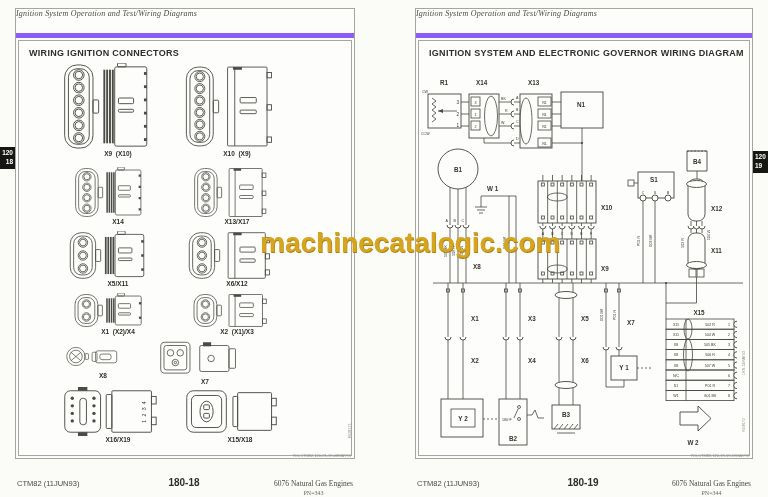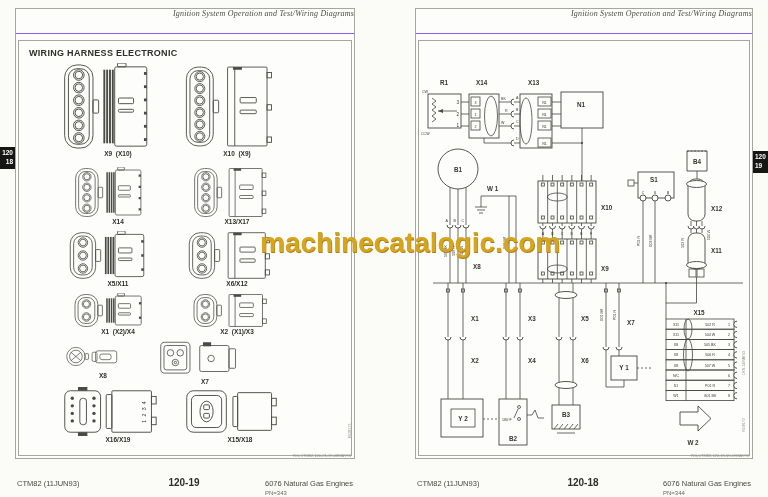--- a/index.html
+++ b/index.html
@@ -1,30 +1,30 @@
 <!DOCTYPE html>
 <html><head>
 <meta charset="utf-8">
 <style>
   html,body{margin:0;padding:0;background:#f2f2ee;}
   #canvas{position:relative;width:768px;height:497px;background:#fbfbf8;overflow:hidden;
           font-family:"Liberation Sans",sans-serif;color:#3b3b36;}
   .page{position:absolute;top:8px;height:449px;background:#fdfdfb;border:1px solid #a3a79d;}
   #page-left{left:15px;width:338px;}
   #page-right{left:415px;width:336px;}
-  .page-header{height:24px;line-height:24px;border-bottom:1px solid #8b5cf6;text-align:right;
+  .page-header{height:24px;line-height:24px;border-bottom:5px solid #8b5cf6;text-align:left;
                font:italic 8px "Liberation Serif",serif;color:#4a4a44;letter-spacing:.2px;}
   .content-box{position:absolute;top:31px;left:2px;right:2px;bottom:2px;border:1px solid #a3a79d;}
   .content-title{font-weight:bold;font-size:9px;letter-spacing:.3px;color:#2e2e2a;
                  padding:7px 0 0 10px;}
   .footer{position:absolute;top:476px;height:32px;font-size:7.5px;color:#4a4a44;}
   #footer-left{left:15px;width:338px;} #footer-right{left:415px;width:336px;}
   .f-left{position:absolute;left:2px;top:3px;}
   .f-page{position:absolute;left:0;right:0;top:1px;text-align:center;font-weight:bold;font-size:10px;color:#2e2e2a;}
-  .f-right{position:absolute;right:0;top:3px;text-align:left;line-height:1.25;}
+  .f-right{position:absolute;right:0;top:3px;text-align:center;line-height:1.25;font-family:Liberation Serif, serif;}
   .f-pn{font-size:6px;color:#6a6a62;}
   .ref-code{position:absolute;top:453px;text-align:right;font-size:4px;color:#8d8d84;}
   #ref-left{left:15px;width:336px;} #ref-right{left:415px;width:334px;}
   .fig-id{position:absolute;font-size:4px;color:#8d8d84;transform:rotate(-90deg);}
   #fig-left{left:342px;top:428px;}
   .tab{position:absolute;background:#161614;color:#fff;font-weight:bold;font-size:6.5px;line-height:1.35;padding:2px 2px;}
   #tab-left{left:0;top:147px;width:11px;text-align:right;}
   #tab-right{left:753px;top:151px;width:13px;text-align:left;}
   #watermark{position:absolute;left:260px;top:227px;font-weight:bold;font-size:28px;
              color:#d7a41e;text-shadow:.6px .6px 0 #a87f14;z-index:40;letter-spacing:0;}
@@ -58,21 +58,21 @@
     <div>18</div>
   </div>
   <div class="tab" id="tab-right">
     <div>120</div>
     <div>19</div>
   </div>
 
   <div class="page" id="page-left">
     <div class="page-header">Ignition System Operation and Test/Wiring Diagrams</div>
     <div class="content-box">
-      <div class="content-title">WIRING HARNESS ELECTRONIC</div>
+      <div class="content-title">WIRING IGNITION CONNECTORS</div>
       <div id="connector-grid">
           <div class="cell" style="left: 40px; top: 22px; width: 118px; height: 100px;">
             <svg width="118" height="87" viewBox="0 0 125 92" preserveAspectRatio="xMidYMid meet">
               <rect class="s" x="6" y="2" width="30" height="88" rx="13"></rect>
               <rect class="s" x="10" y="6" width="22" height="80" rx="9"></rect>
               <circle class="s" cx="21" cy="12.666666666666668" r="5.6"></circle>
               <circle class="s" cx="21" cy="12.666666666666668" r="3.9999999999999996"></circle>
               <circle class="s" cx="21" cy="26" r="5.6"></circle>
               <circle class="s" cx="21" cy="26" r="3.9999999999999996"></circle>
               <circle class="s" cx="21" cy="39.333333333333336" r="5.6"></circle>
@@ -333,30 +333,31 @@
             </svg>
       <div class="clabel">X15/X18</div>
           </div>
         </div>
     </div>
   </div>
   <div class="ref-code" id="ref-left">RG,CTM82,120,21-19-08MAY93</div>
   <div class="fig-id" id="fig-left">RG8171</div>
   <div class="footer" id="footer-left">
     <span class="f-left">CTM82 (11JUN93)</span>
-    <span class="f-page">120-19</span>
+    <span class="f-page">180-18</span>
     <span class="f-right">
       <span>6076 Natural Gas Engines</span><br>
       <span class="f-pn">PN=343</span>
     </span>
   </div>
 
   <div class="page" id="page-right">
     <div class="page-header">Ignition System Operation and Test/Wiring Diagrams</div>
     <div class="content-box">
+      <div class="content-title">IGNITION SYSTEM AND ELECTRONIC GOVERNOR WIRING DIAGRAM</div>
 
       <svg id="wiring-svg" width="330" height="392" viewBox="0 0 330 392">
 
         <g>
           <text class="cl" x="19" y="22">R1</text>
           <text class="tm" x="1" y="30">CW</text>
           <text class="tm" x="0" y="72">CCW</text>
           <rect class="bx" x="7" y="31" width="33" height="34"></rect>
           <path class="w" d="M11 35 l4 3 -4 3 4 3 -4 3 4 3 -4 3 4 3 -4 3"></path>
           <line class="w" x1="36" y1="48" x2="17" y2="48"></line>
@@ -722,21 +723,21 @@
         </g>
 
         <text class="tm tc mg" transform="rotate(-90 324 300)" x="324" y="300">LRN-14MAY93</text>
         <text class="tm tc mg" transform="rotate(-90 324 362)" x="324" y="362">RG8172</text>
       </svg>
     </div>
   </div>
   <div class="ref-code" id="ref-right">RG,CTM82,120,19-19-19MAY93</div>
   <div class="footer" id="footer-right">
     <span class="f-left">CTM82 (11JUN93)</span>
-    <span class="f-page">120-18</span>
+    <span class="f-page">180-19</span>
     <span class="f-right">
       <span>6076 Natural Gas Engines</span><br>
       <span class="f-pn">PN=344</span>
     </span>
   </div>
 
   <div id="watermark">machinecatalogic.com</div>
 </div>
 
 </body></html>

